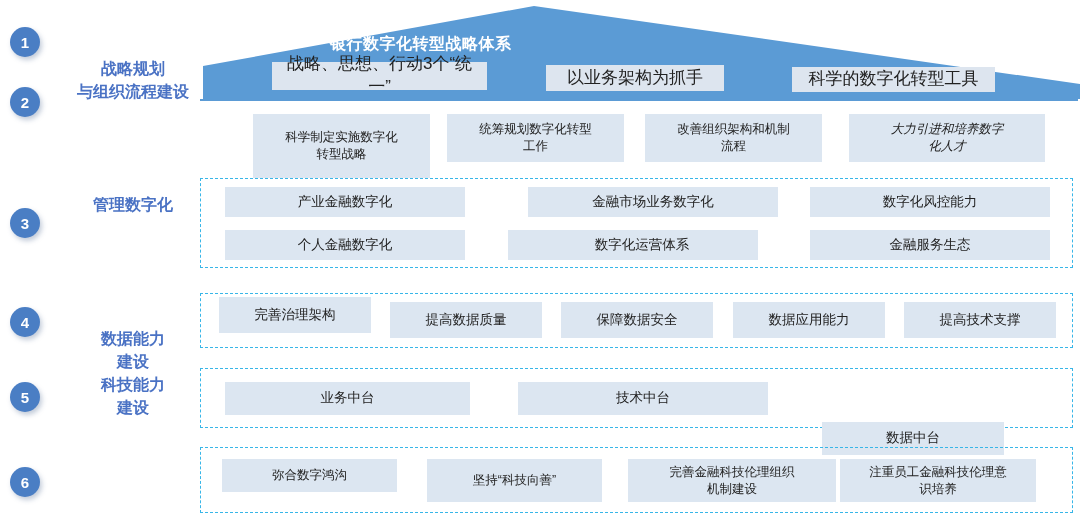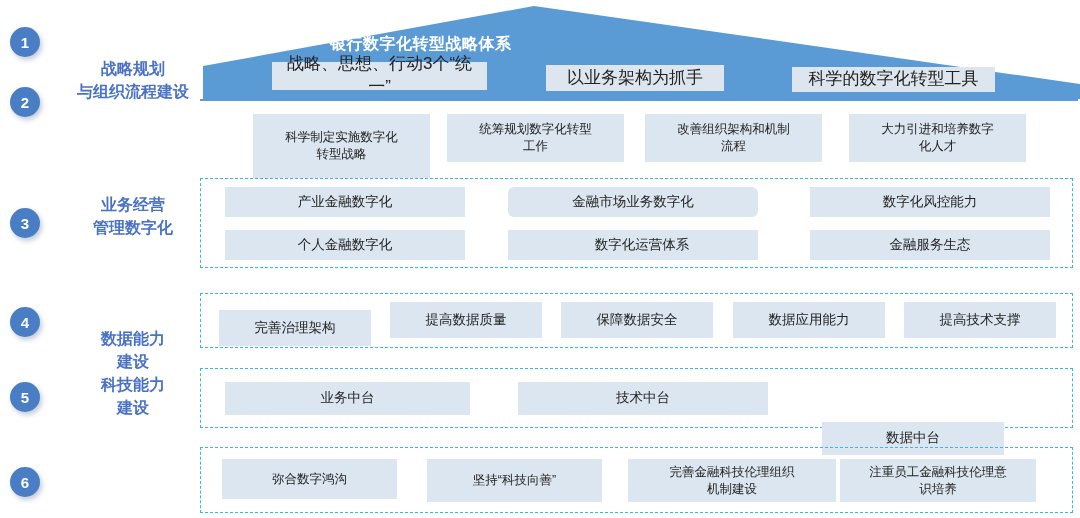--- a/index.html
+++ b/index.html
@@ -108,21 +108,20 @@
   <div class="badge" style="left:10px; top:208px;">3</div>
   <div class="badge" style="left:10px; top:307px;">4</div>
   <div class="badge" style="left:10px; top:382px;">5</div>
   <div class="badge" style="left:10px; top:467px;">6</div>
 
   <div class="rail-label" style="top:57px;">
     <div>战略规划</div>
     <div>与组织流程建设</div>
   </div>
   <div class="rail-label" style="top:193px;">
-    <div>业务经营</div>
     <div>管理数字化</div>
   </div>
   <div class="rail-label" style="top:298px;margin-top:29px;">
     <div>数据能力</div>
     <div>建设</div>
   </div>
   <div class="rail-label" style="top:373px;">
     <div>科技能力</div>
     <div>建设</div>
   </div>
@@ -136,39 +135,39 @@
 <div class="apex-title">银行数字化转型战略体系</div>
 <div class="band-underline"></div>
 
 <div class="chip on-band" style="left:272px; top:62px; width:215px; height:28px;">战略、思想、行动3个“统一”</div>
 <div class="chip on-band" style="left:546px; top:65px; width:178px; height:26px;">以业务架构为抓手</div>
 <div class="chip on-band" style="left:792px; top:67px; width:203px; height:25px;">科学的数字化转型工具</div>
 
 <div class="chip" style="left:253px; top:114px; width:177px; height:64px;">科学制定实施数字化<br>转型战略</div>
 <div class="chip" style="left:447px; top:114px; width:177px; height:48px;">统筹规划数字化转型<br>工作</div>
 <div class="chip" style="left:645px; top:114px; width:177px; height:48px;">改善组织架构和机制<br>流程</div>
-<div class="chip" style="left:849px; top:114px; width:177px; height:48px;">大力引进和培养数字<br>化人才</div>
+<div class="chip" style="left:849px; top:114px; width:196px; height:48px;font-style:italic;">大力引进和培养数字<br>化人才</div>
 
 <div class="dashed" style="left:200px; top:178px; width:873px; height:90px;"></div>
 <div class="chip big" style="left:225px; top:187px; width:240px; height:30px;">产业金融数字化</div>
-<div class="chip big" style="left:508px; top:187px; width:250px; height:30px;border-radius:6px;">金融市场业务数字化</div>
+<div class="chip big" style="left:528px; top:187px; width:250px; height:30px;">金融市场业务数字化</div>
 <div class="chip big" style="left:810px; top:187px; width:240px; height:30px;">数字化风控能力</div>
 <div class="chip big" style="left:225px; top:230px; width:240px; height:30px;">个人金融数字化</div>
 <div class="chip big" style="left:508px; top:230px; width:250px; height:30px;padding-left:24px;">数字化运营体系</div>
 <div class="chip big" style="left:810px; top:230px; width:240px; height:30px;">金融服务生态</div>
 
 <div class="dashed" style="left:200px; top:293px; width:873px; height:55px;"></div>
-<div class="chip big" style="left:219px; top:310px; width:152px; height:36px;">完善治理架构</div>
+<div class="chip big" style="left:219px; top:297px; width:152px; height:36px;">完善治理架构</div>
 <div class="chip big" style="left:390px; top:302px; width:152px; height:36px;">提高数据质量</div>
 <div class="chip big" style="left:561px; top:302px; width:152px; height:36px;">保障数据安全</div>
 <div class="chip big" style="left:733px; top:302px; width:152px; height:36px;">数据应用能力</div>
 <div class="chip big" style="left:904px; top:302px; width:152px; height:36px;">提高技术支撑</div>
 
 <div class="dashed" style="left:200px; top:368px; width:873px; height:60px;"></div>
 <div class="chip big" style="left:225px; top:382px; width:245px; height:33px;">业务中台</div>
 <div class="chip big" style="left:518px; top:382px; width:250px; height:33px;">技术中台</div>
 <div class="chip big" style="left:822px; top:382px; width:182px; height:33px;margin-top:40px;">数据中台</div>
 
 <div class="dashed" style="left:200px; top:447px; width:873px; height:66px;"></div>
-<div class="chip" style="left:222px; top:459px; width:175px; height:40px;">弥合数字鸿沟</div>
+<div class="chip" style="left:222px; top:459px; width:175px; height:33px;">弥合数字鸿沟</div>
 <div class="chip" style="left:427px; top:459px; width:175px; height:43px;">坚持“科技向善”</div>
 <div class="chip" style="left:628px; top:459px; width:208px; height:43px;">完善金融科技伦理组织<br>机制建设</div>
 <div class="chip" style="left:840px; top:459px; width:196px; height:43px;">注重员工金融科技伦理意<br>识培养</div>
 
 </body></html>

